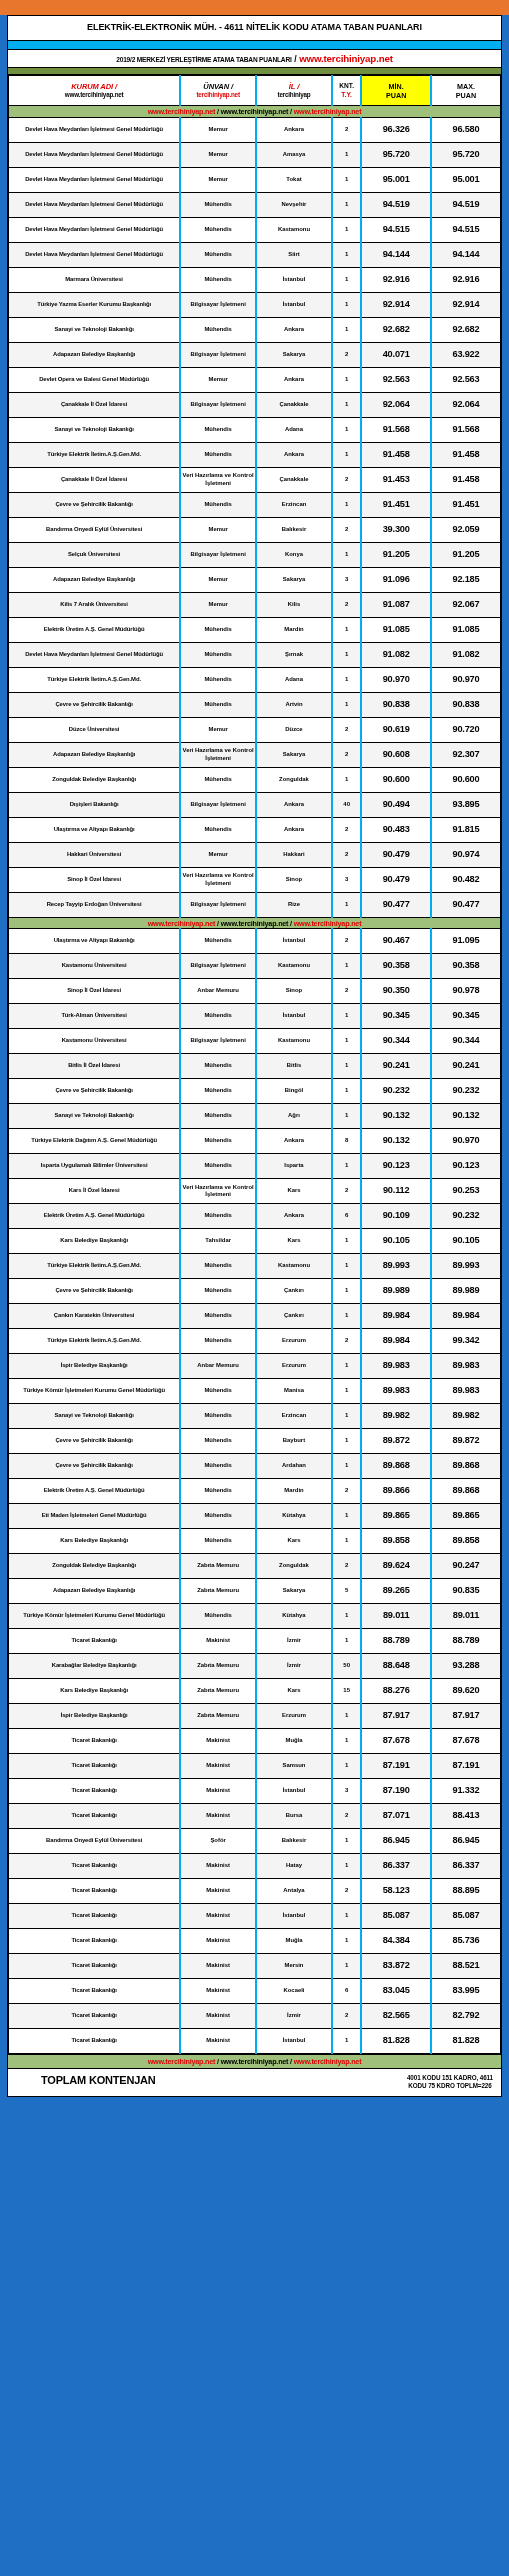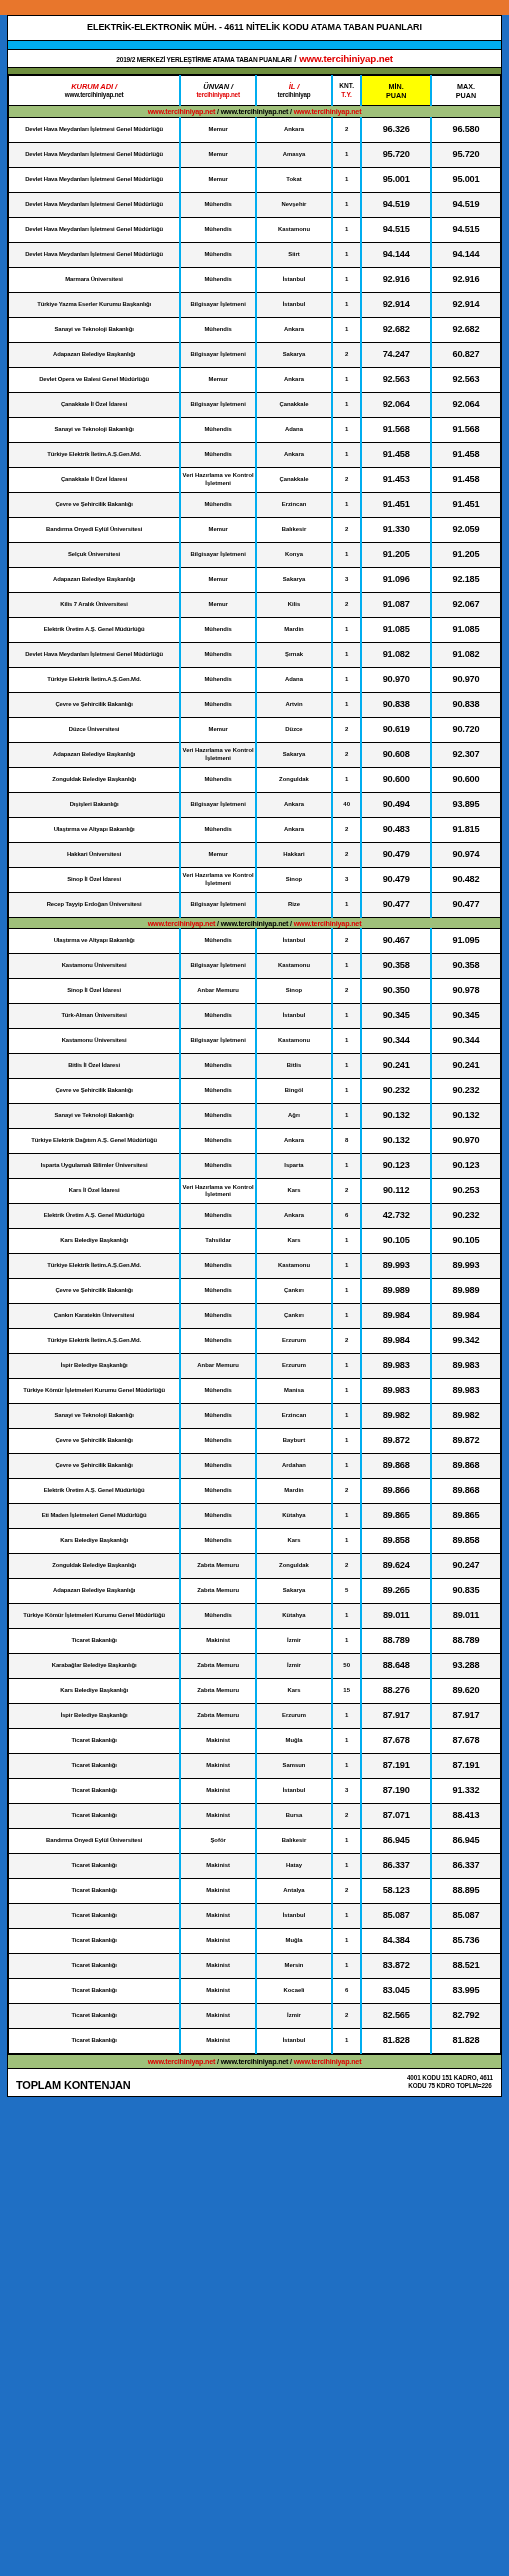--- a/index.html
+++ b/index.html
@@ -140,23 +140,24 @@
     background: #9fc07a;
     border-top: 1.2px solid #000;
     border-bottom: 1.2px solid #000;
     text-align:center;
     padding: 1.2px 0 1.7px 0;
     white-space: nowrap;
   }
   .total-box {
     background:#ffffff;
     display:flex;
-    align-items:flex-end;
+    align-items:flex-start;
     justify-content:space-between;
     padding: 4.6px 8px 5.8px 8px;
+    margin-left: 25px;
   }
   .total-label {
     font-size: 11px;
     font-weight: bold;
     color:#000;
     letter-spacing:-0.2px;
   }
   .total-detail {
     font-size: 6.3px;
     font-weight: bold;
@@ -298,22 +299,22 @@
               <td class="il sep">Ankara</td>
               <td class="knt sep">1</td>
               <td class="num sep">92.682</td>
               <td class="num">92.682</td>
             </tr>
             <tr class="data alt">
               <td class="kurum sep">Adapazarı Belediye Başkanlığı</td>
               <td class="unvan sep">Bilgisayar İşletmeni</td>
               <td class="il sep">Sakarya</td>
               <td class="knt sep">2</td>
-              <td class="num sep">74.247</td>
-              <td class="num">60.827</td>
+              <td class="num sep">40.071</td>
+              <td class="num">63.922</td>
             </tr>
             <tr class="data">
               <td class="kurum sep">Devlet Opera ve Balesi Genel Müdürlüğü</td>
               <td class="unvan sep">Memur</td>
               <td class="il sep">Ankara</td>
               <td class="knt sep">1</td>
               <td class="num sep">92.563</td>
               <td class="num">92.563</td>
             </tr>
             <tr class="data alt">
@@ -354,21 +355,21 @@
               <td class="il sep">Erzincan</td>
               <td class="knt sep">1</td>
               <td class="num sep">91.451</td>
               <td class="num">91.451</td>
             </tr>
             <tr class="data">
               <td class="kurum sep">Bandırma Onyedi Eylül Üniversitesi</td>
               <td class="unvan sep">Memur</td>
               <td class="il sep">Balıkesir</td>
               <td class="knt sep">2</td>
-              <td class="num sep">91.330</td>
+              <td class="num sep">39.300</td>
               <td class="num">92.059</td>
             </tr>
             <tr class="data alt">
               <td class="kurum sep">Selçuk Üniversitesi</td>
               <td class="unvan sep">Bilgisayar İşletmeni</td>
               <td class="il sep">Konya</td>
               <td class="knt sep">1</td>
               <td class="num sep">91.205</td>
               <td class="num">91.205</td>
             </tr>
@@ -573,21 +574,21 @@
               <td class="il sep">Kars</td>
               <td class="knt sep">2</td>
               <td class="num sep">90.112</td>
               <td class="num">90.253</td>
             </tr>
             <tr class="data alt">
               <td class="kurum sep">Elektrik Üretim A.Ş. Genel Müdürlüğü</td>
               <td class="unvan sep">Mühendis</td>
               <td class="il sep">Ankara</td>
               <td class="knt sep">6</td>
-              <td class="num sep">42.732</td>
+              <td class="num sep">90.109</td>
               <td class="num">90.232</td>
             </tr>
             <tr class="data">
               <td class="kurum sep">Kars Belediye Başkanlığı</td>
               <td class="unvan sep">Tahsildar</td>
               <td class="il sep">Kars</td>
               <td class="knt sep">1</td>
               <td class="num sep">90.105</td>
               <td class="num">90.105</td>
             </tr>

